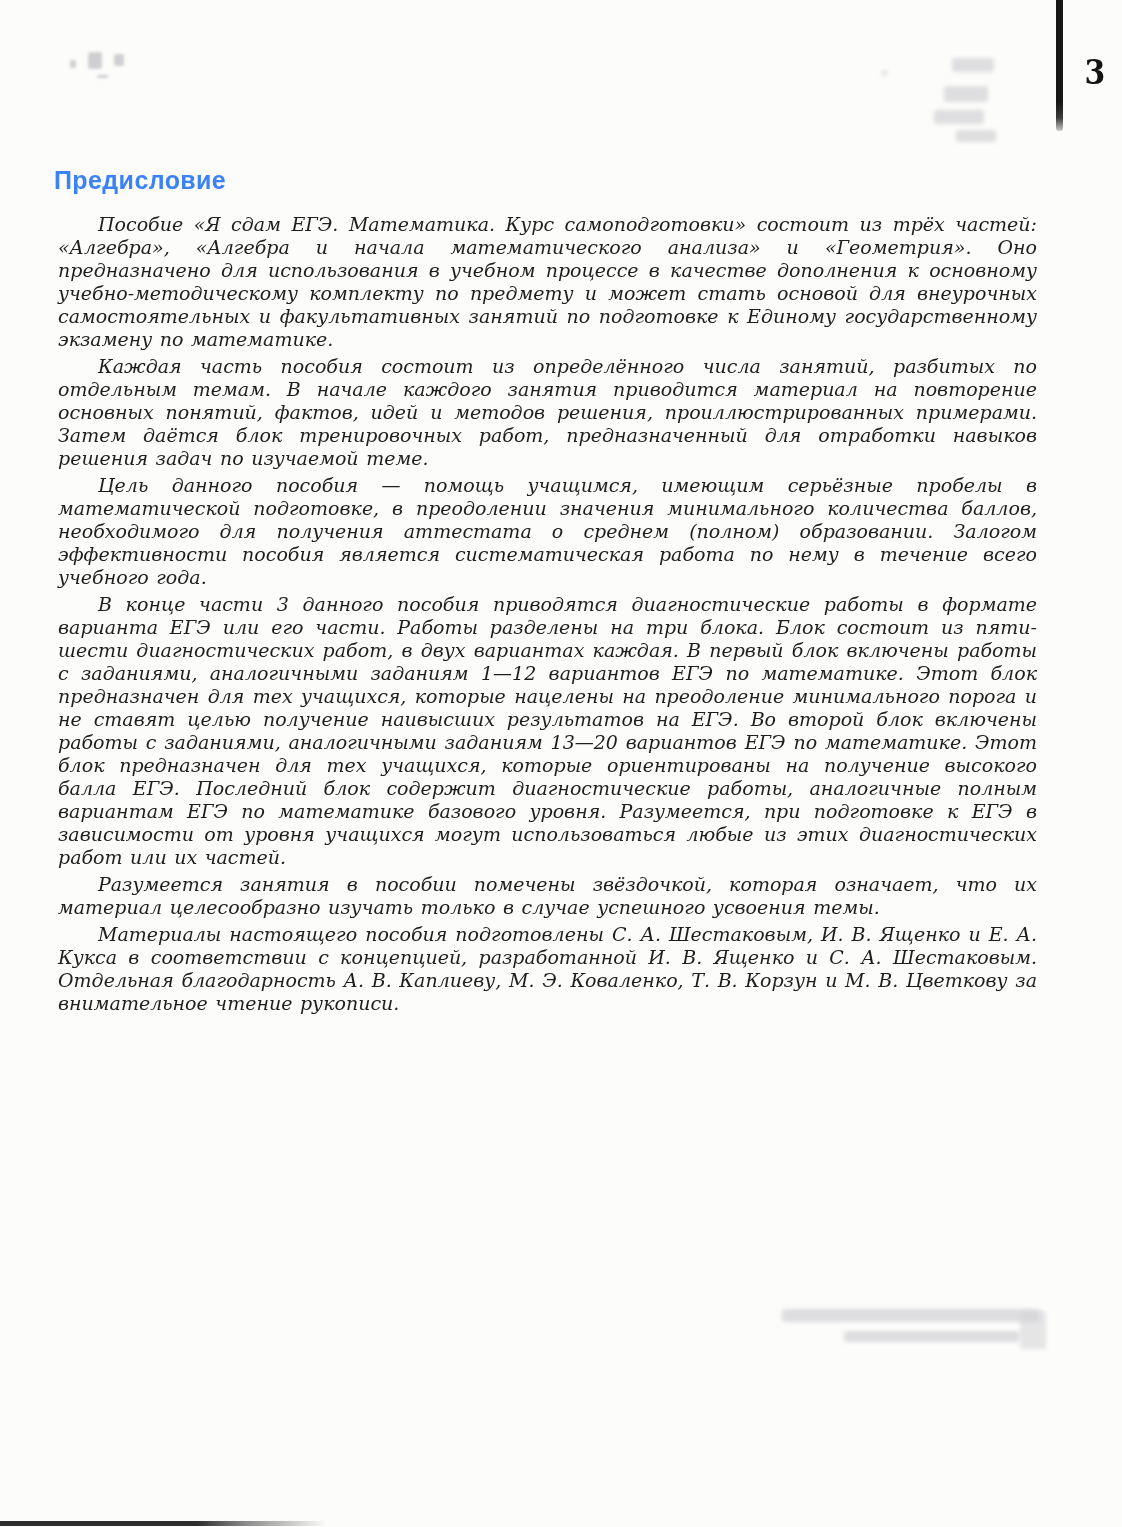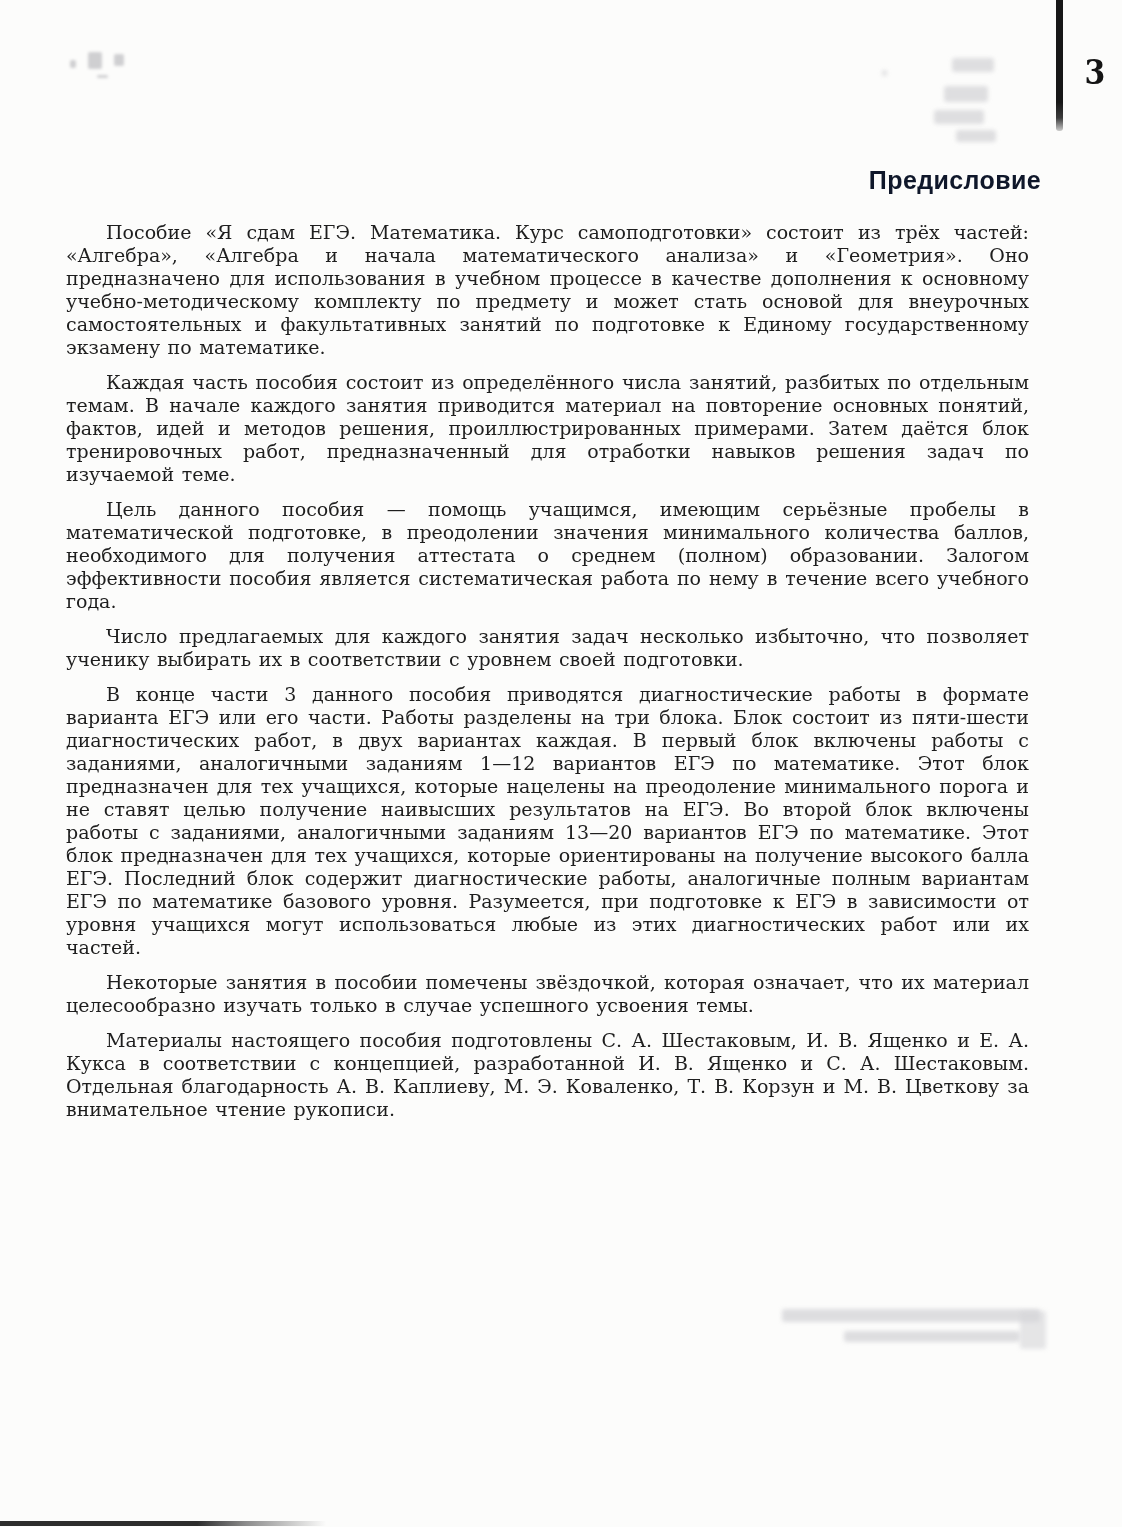--- a/index.html
+++ b/index.html
@@ -29,36 +29,36 @@
   }
   .page-number{
     position:absolute;left:1078px;top:53px;width:34px;
     font-family:"DejaVu Serif", serif;
     font-weight:bold;font-size:34px;line-height:38px;
     color:#141414;text-align:center;
     transform:scaleX(.88);
   }
   .title{
     position:absolute;left:54px;top:165px;width:987px;margin:0;
-    text-align:right;
+    text-align:left;
     font-family:"Liberation Sans", sans-serif;
     font-weight:bold;font-size:25px;line-height:30px;
     letter-spacing:.4px;
-    color:#0f172a;
+    color:#3b82f6;
   }
   .text-column{
     position:absolute;left:54px;top:209px;width:987px;
     font-family:"DejaVu Serif", serif;
     font-size:19px;line-height:23px;
     color:var(--ink);
     text-align:justify;
     word-spacing:1.5px;
     hyphens:auto;-webkit-hyphens:auto;
   }
-  .para{margin:12px;text-indent:40px;}
+  .para{margin:4px;text-indent:40px;font-style:italic;}
   
   .pencil-marks{position:absolute;left:70px;top:52px;width:70px;height:30px;}
   .pencil-marks i{position:absolute;display:block;background:#9a9aa0;filter:blur(1.5px);opacity:.45;border-radius:2px;}
   .pencil-marks .m1{left:0;top:8px;width:6px;height:8px;}
   .pencil-marks .m2{left:18px;top:0;width:14px;height:17px;}
   .pencil-marks .m3{left:44px;top:2px;width:10px;height:12px;}
   .pencil-marks .m4{left:27px;top:23px;width:11px;height:3px;}
   
   .ghost i{position:absolute;display:block;border-radius:3px;}
   .ghost-top{position:absolute;left:932px;top:58px;width:80px;height:90px;}
@@ -104,23 +104,22 @@
       <i class="g4"></i>
       <i class="g5"></i>
   </div>
 
   <h1 class="title">Предисловие</h1>
 
   <main class="text-column">
     <p class="para">Пособие «Я сдам ЕГЭ. Математика. Курс самоподготовки» состоит из трёх частей: «Алгебра», «Алгебра и начала математического анализа» и «Геометрия». Оно предназначено для использования в учебном процессе в качестве дополнения к основному учебно-методическому комплекту по предмету и может стать основой для внеурочных самостоятельных и факультативных занятий по подготовке к Единому государственному экзамену по математике.</p>
     <p class="para">Каждая часть пособия состоит из определённого числа занятий, разбитых по отдельным темам. В начале каждого занятия приводится материал на повторение основных понятий, фактов, идей и методов решения, проиллюстрированных примерами. Затем даётся блок тренировочных работ, предназначенный для отработки навыков решения задач по изучаемой теме.</p>
     <p class="para">Цель данного пособия — помощь учащимся, имеющим серьёзные пробелы в математической подготовке, в преодолении значения минимального количества баллов, необходимого для получения аттестата о среднем (полном) образовании. Залогом эффективности пособия является систематическая работа по нему в течение всего учебного года.</p>
-    <p class="para">Число предлагаемых для каждого занятия задач несколько избыточно, что позволяет ученику выбирать их в соответствии с уровнем своей подготовки.</p>
     <p class="para">В конце части 3 данного пособия приводятся диагностические работы в формате варианта ЕГЭ или его части. Работы разделены на три блока. Блок состоит из пяти-шести диагностических работ, в двух вариантах каждая. В первый блок включены работы с заданиями, аналогичными заданиям 1—12 вариантов ЕГЭ по математике. Этот блок предназначен для тех учащихся, которые нацелены на преодоление минимального порога и не ставят целью получение наивысших результатов на ЕГЭ. Во второй блок включены работы с заданиями, аналогичными заданиям 13—20 вариантов ЕГЭ по математике. Этот блок предназначен для тех учащихся, которые ориентированы на получение высокого балла ЕГЭ. Последний блок содержит диагностические работы, аналогичные полным вариантам ЕГЭ по математике базового уровня. Разумеется, при подготовке к ЕГЭ в зависимости от уровня учащихся могут использоваться любые из этих диагностических работ или их частей.</p>
-    <p class="para">Некоторые занятия в пособии помечены звёздочкой, которая означает, что их материал целесообразно изучать только в случае успешного усвоения темы.</p>
+    <p class="para">Разумеется занятия в пособии помечены звёздочкой, которая означает, что их материал целесообразно изучать только в случае успешного усвоения темы.</p>
     <p class="para">Материалы настоящего пособия подготовлены С. А. Шестаковым, И. В. Ященко и Е. А. Кукса в соответствии с концепцией, разработанной И. В. Ященко и С. А. Шестаковым. Отдельная благодарность А. В. Каплиеву, М. Э. Коваленко, Т. В. Корзун и М. В. Цветкову за внимательное чтение рукописи.</p>
   </main>
 
   <div class="ghost ghost-bottom">
     <i class="gb1"></i>
       <i class="gb2"></i>
       <i class="gb3"></i>
   </div>
 
   <div class="scan-edge-line"></div>

